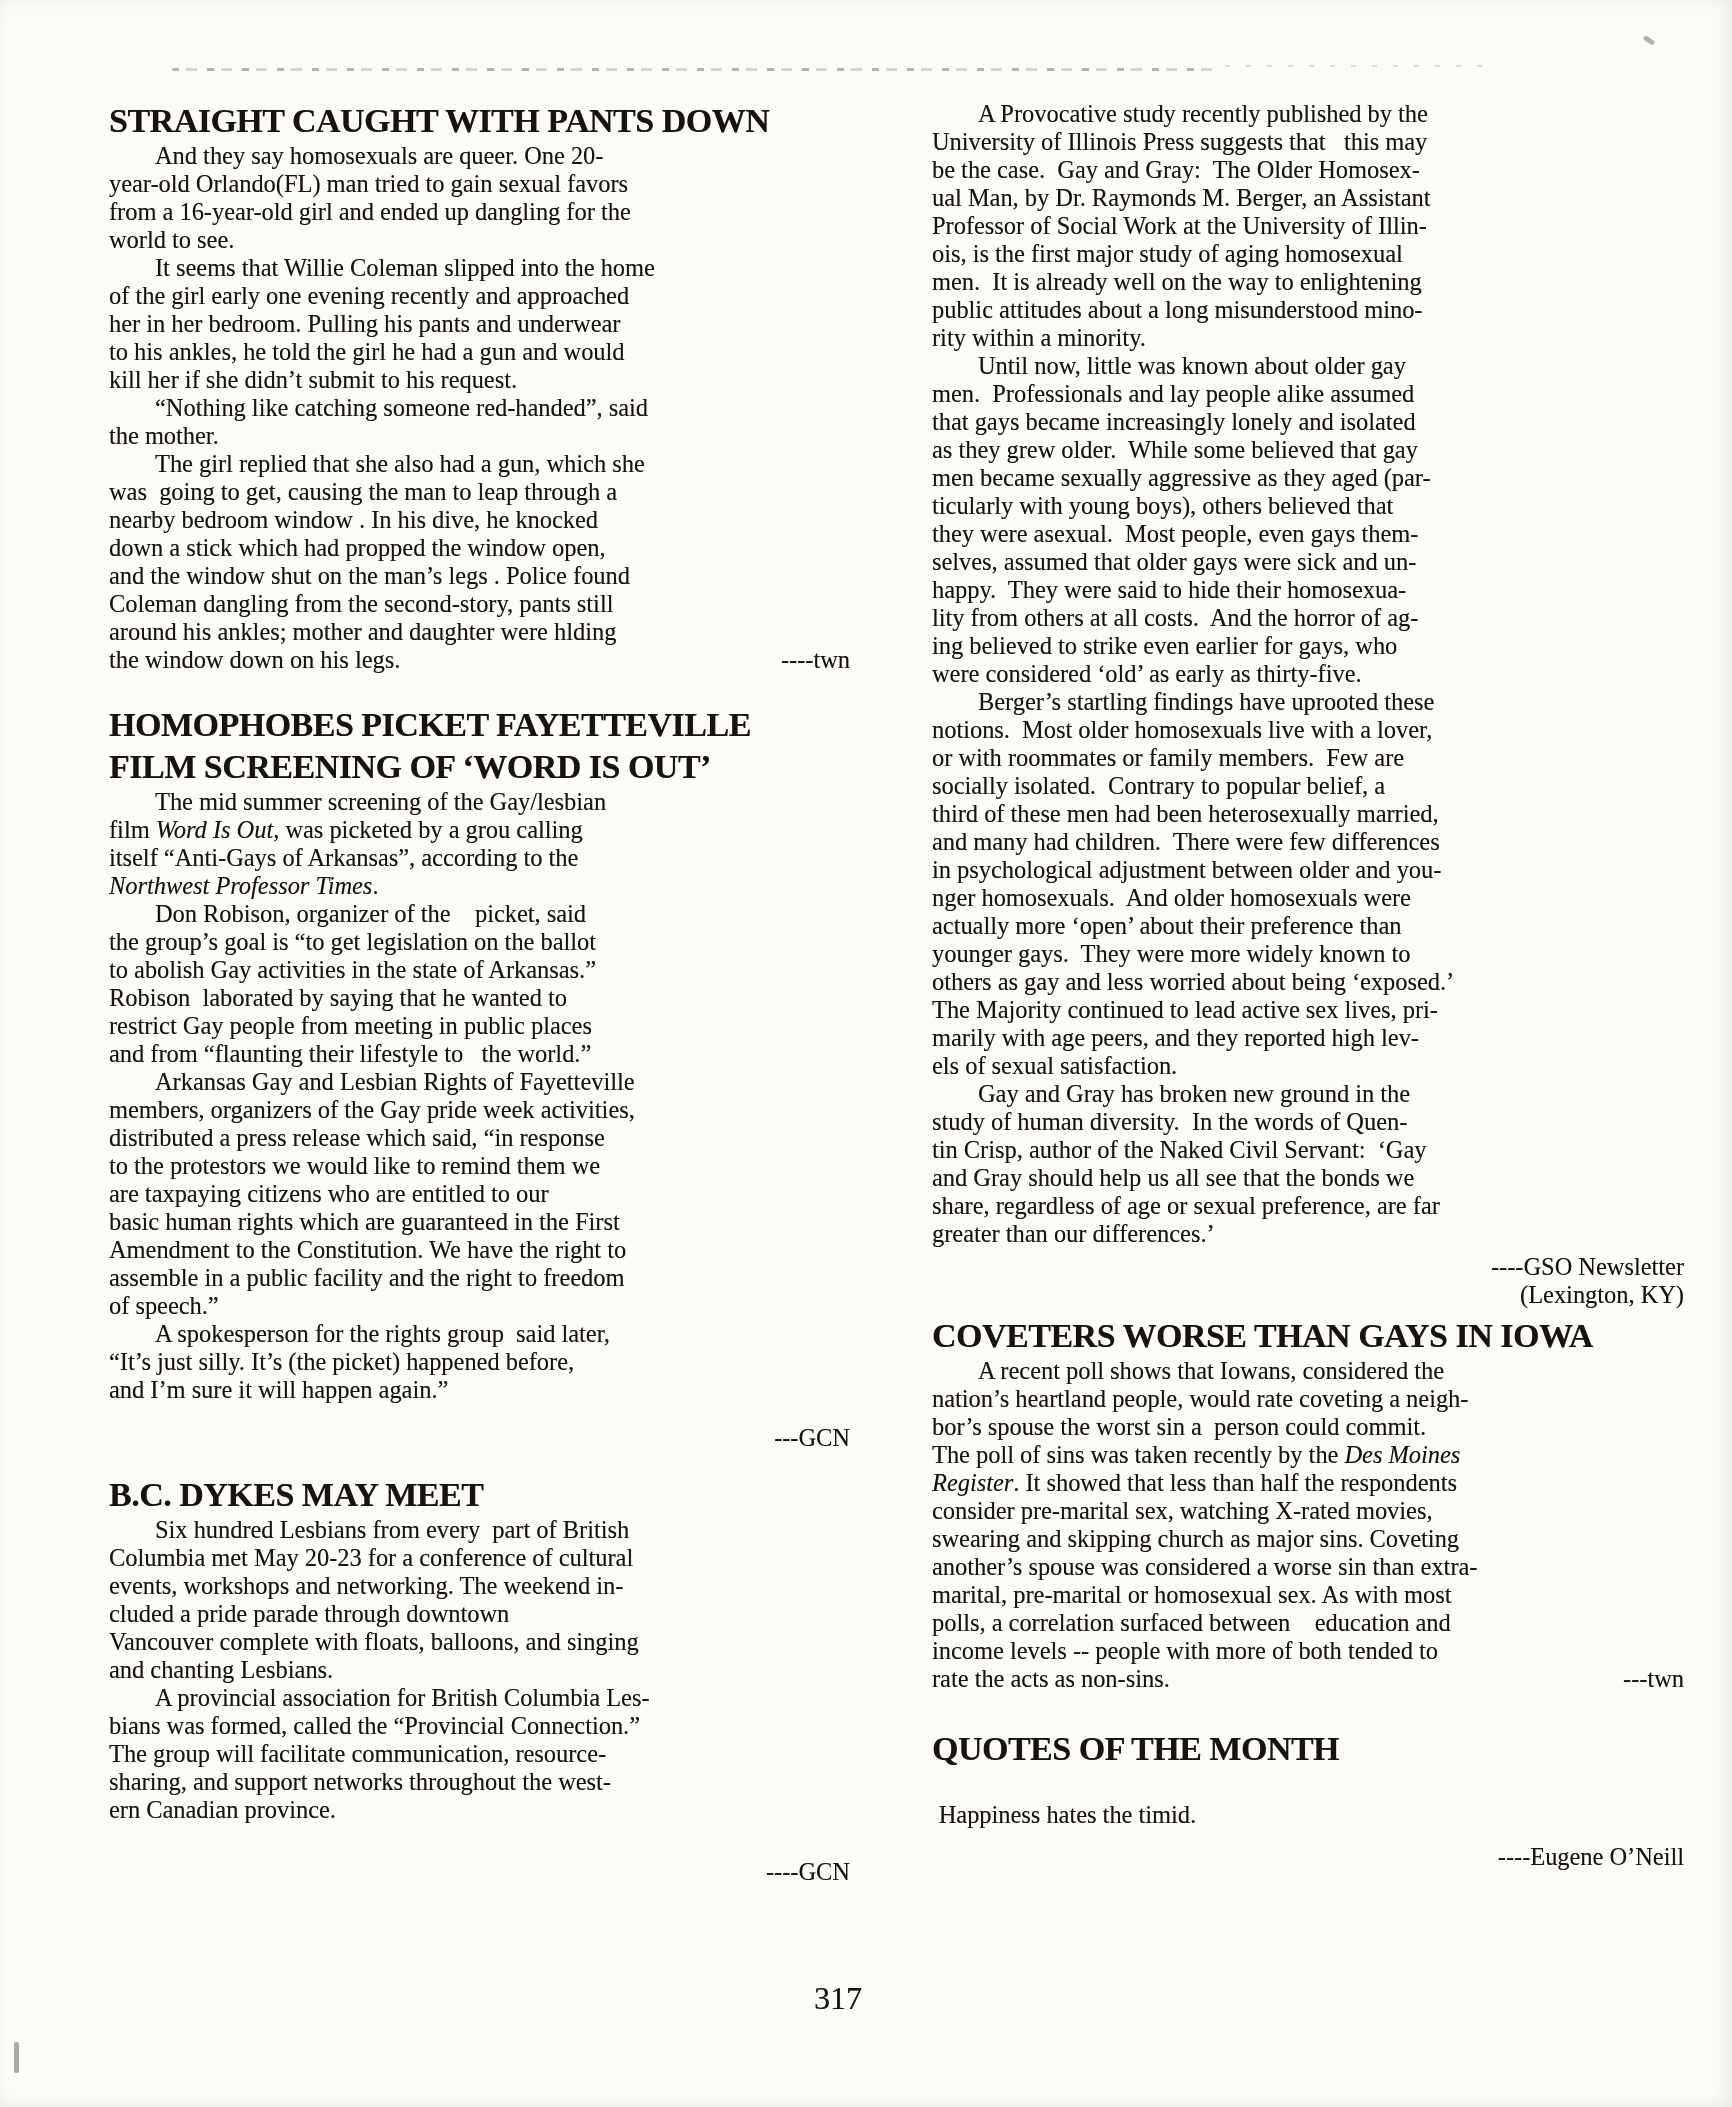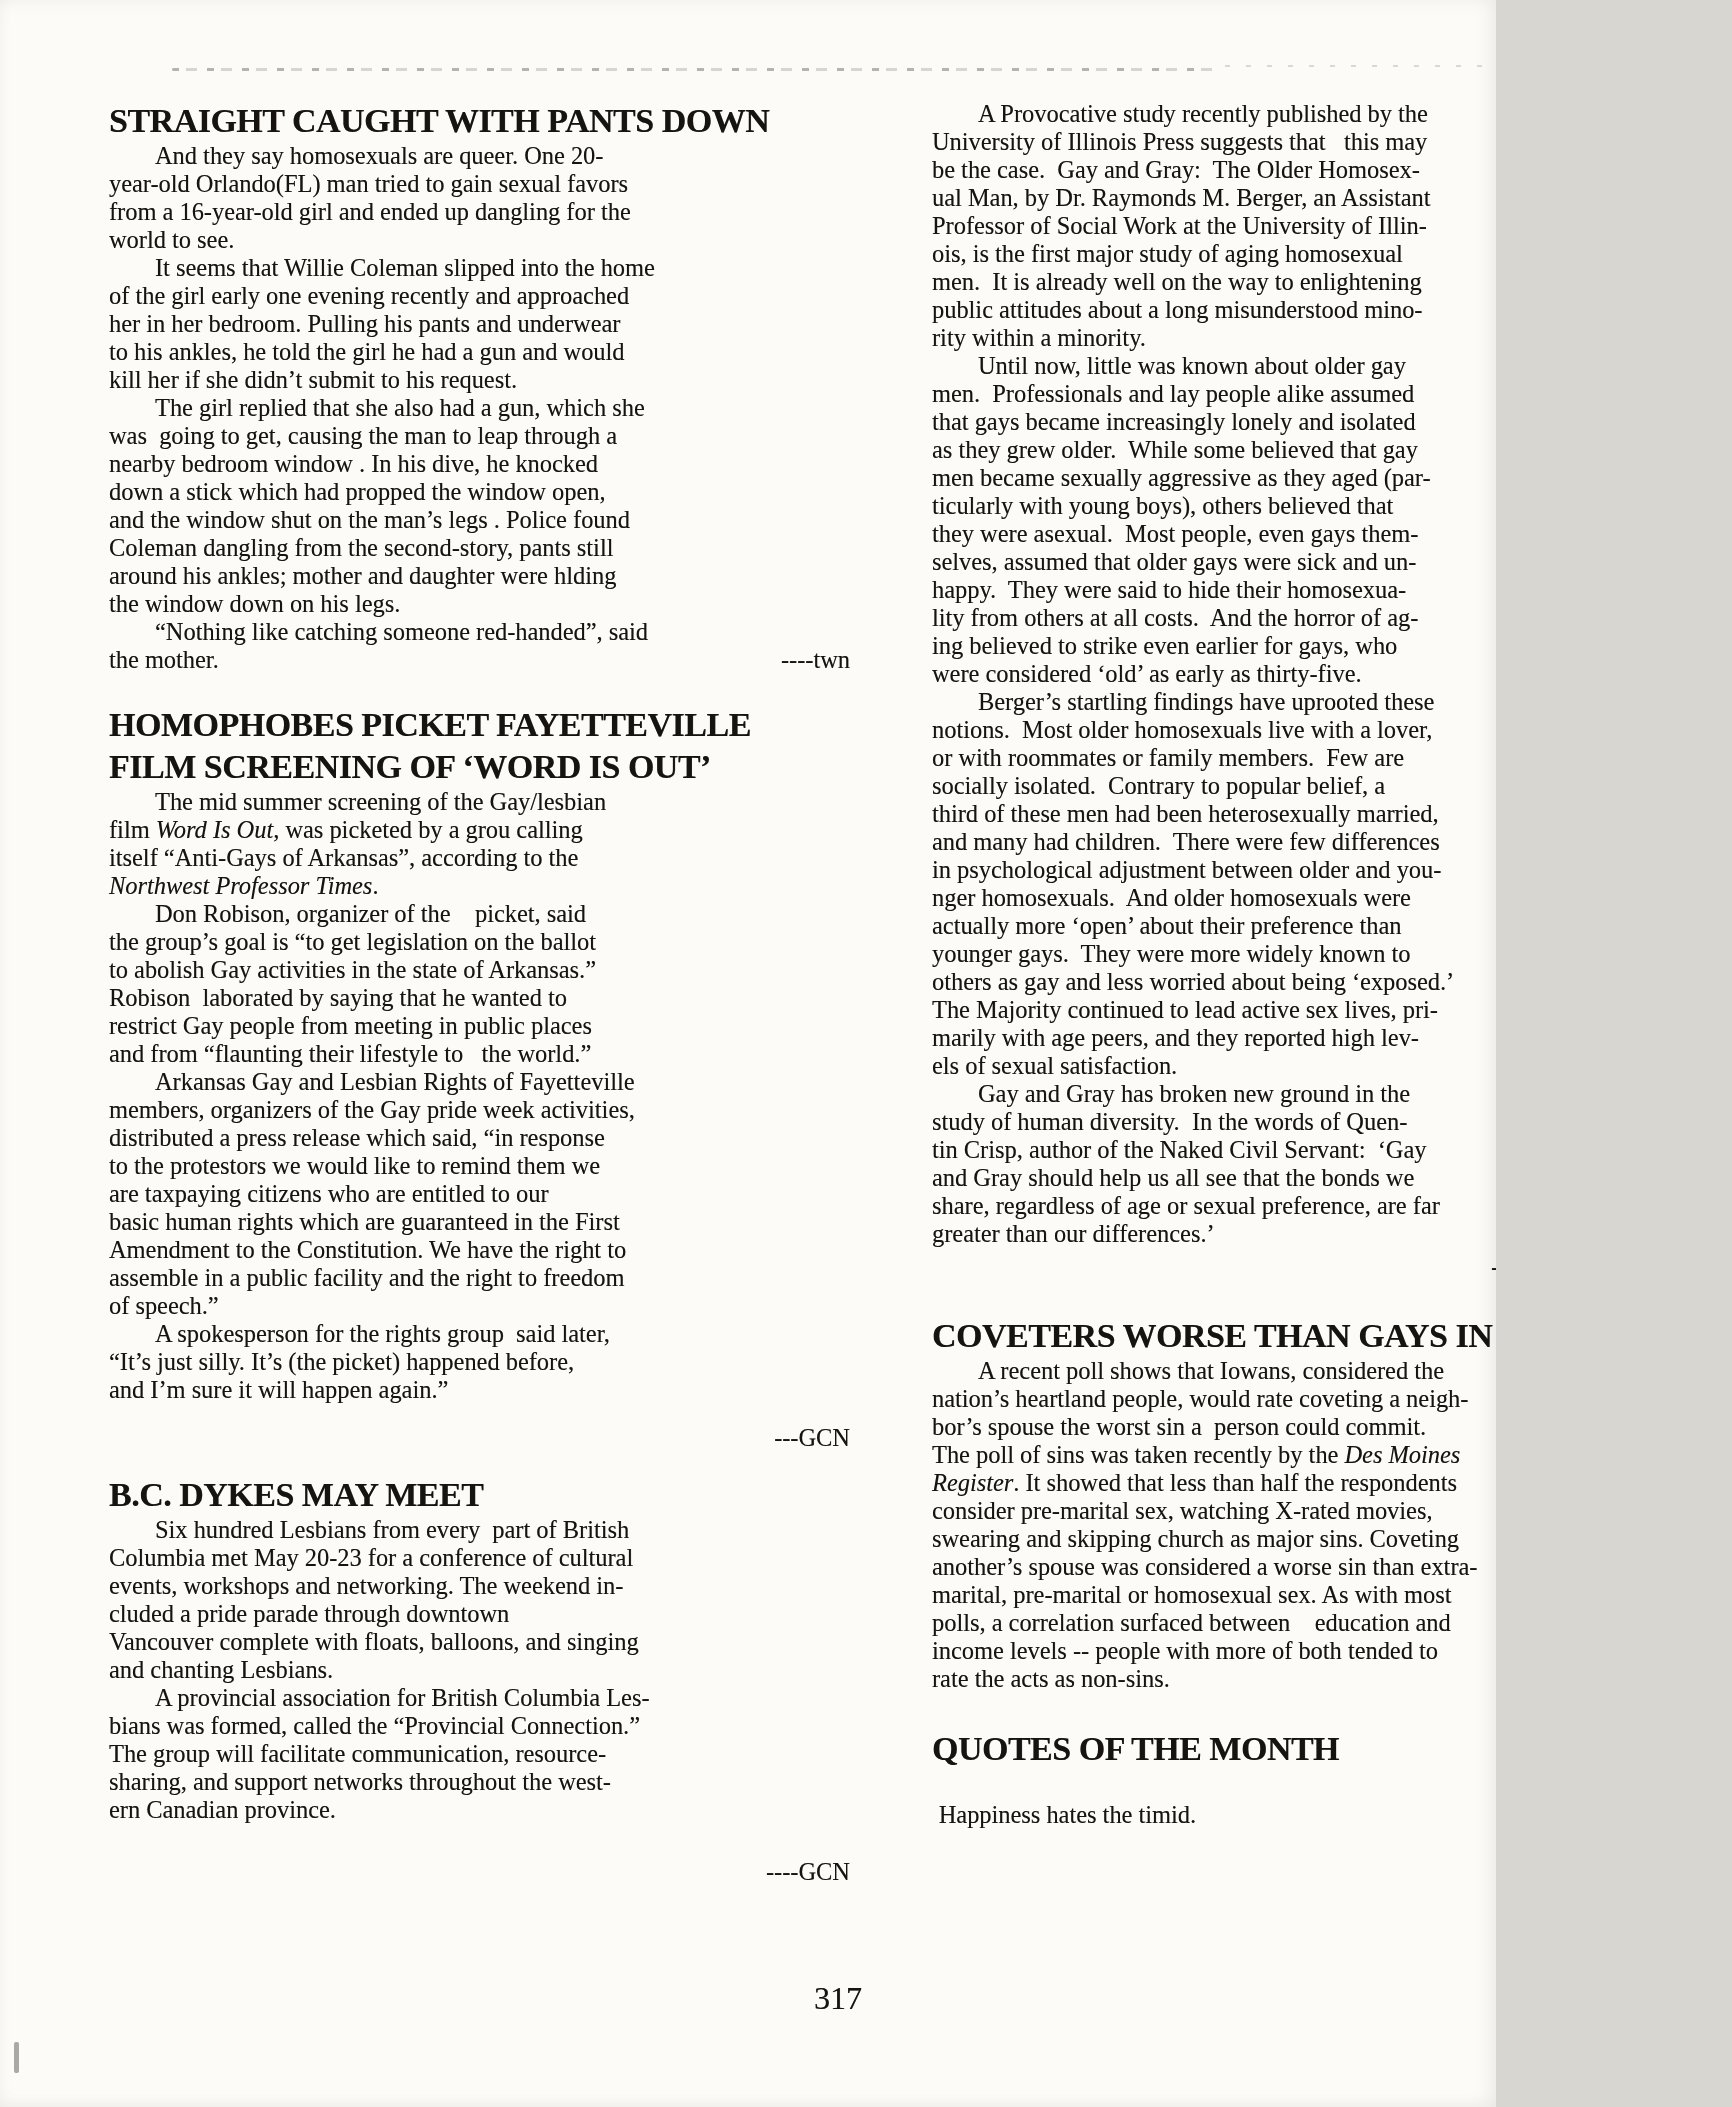--- a/index.html
+++ b/index.html
@@ -1,18 +1,18 @@
 <!DOCTYPE html>
 <html style="font-size:7.7px"><head>
 <meta charset="utf-8">
 <style>
   html,body{margin:0;padding:0;background:#d8d6d1;}
   .page{
     position:relative;
-    width:1496px;height:2108px;
+    width:1732px;height:2108px;
     background:#fcfbf8;
     color:#17140f;
     font-family:"Liberation Serif","DejaVu Serif",serif;
     overflow:hidden;
     box-shadow:inset -6.7px 0 19px rgba(0,0,0,0.05), inset 0 -4.8px 14.4px rgba(0,0,0,0.03);
   }
   .col{position:absolute;top:100px;}
   .col-left{left:109px;width:741px;}
   .col-right{left:932px;width:752px;}
   .h{
@@ -88,30 +88,30 @@
       <h2 class="h">STRAIGHT CAUGHT WITH PANTS DOWN</h2>
       <p class="para">And they say homosexuals are queer. One 20-
 year-old Orlando(FL) man tried to gain sexual favors
 from a 16-year-old girl and ended up dangling for the
 world to see.</p>
       <p class="para">It seems that Willie Coleman slipped into the home
 of the girl early one evening recently and approached
 her in her bedroom. Pulling his pants and underwear
 to his ankles, he told the girl he had a gun and would
 kill her if she didn’t submit to his request.</p>
+      <p class="para">“Nothing like catching someone red-handed”, said
+the mother.</p>
       <p class="para">The girl replied that she also had a gun, which she
 was&nbsp;&nbsp;going to get, causing the man to leap through a
 nearby bedroom window . In his dive, he knocked
 down a stick which had propped the window open,
 and the window shut on the man’s legs . Police found
 Coleman dangling from the second-story, pants still
 around his ankles; mother and daughter were hlding
 the window down on his legs.</p>
-      <p class="para">“Nothing like catching someone red-handed”, said
-the mother.</p>
       <span class="byline by-twn1">----twn</span>
     </article>
 
     <article>
       <h2 class="h mt-a2">HOMOPHOBES PICKET FAYETTEVILLE
 FILM SCREENING OF ‘WORD IS OUT’</h2>
       <p class="para"><span>The mid summer screening of the Gay/lesbian
 film </span><span class="ital">Word Is Out</span><span>, was picketed by a grou calling
 itself “Anti-Gays of Arkansas”, according to the
 </span><span class="ital">Northwest Professor Times</span><span>.</span></p>

